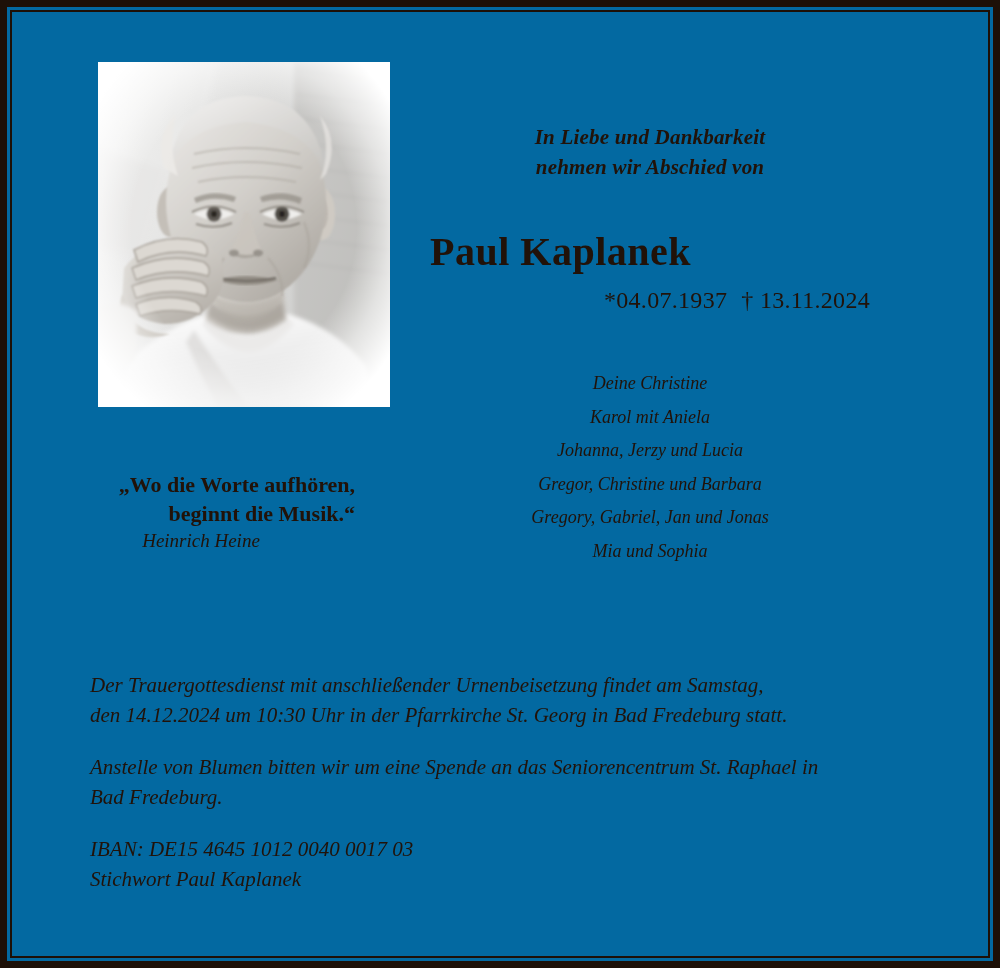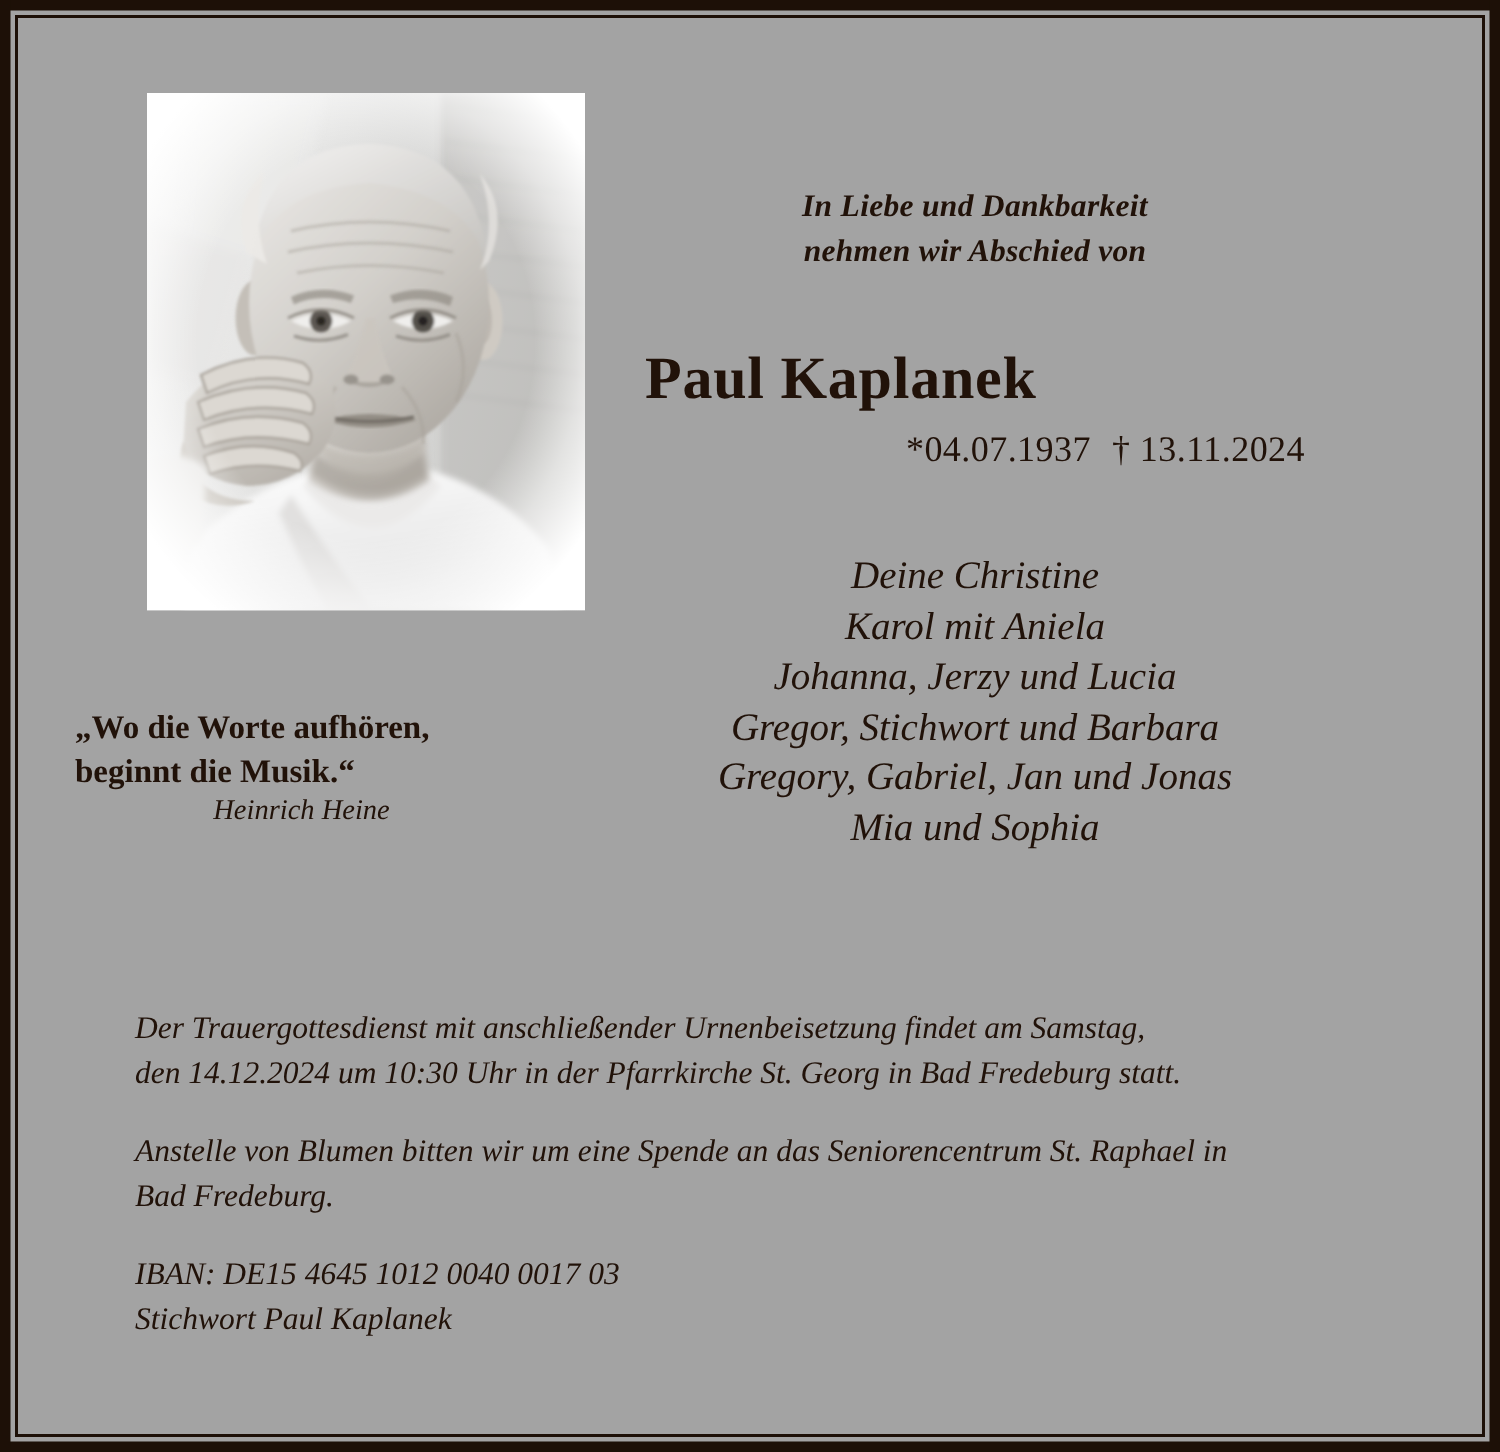--- a/index.html
+++ b/index.html
@@ -14,21 +14,21 @@
     color: #211209;
     overflow: hidden;
   }
 
   
   #notice {
     position: relative;
     width: 1000px;
     height: 968px;
     box-sizing: border-box;
-    background: #a3a3a3;
+    background: #0369a1;
   }
   .frame-band {
     position: absolute;
     background: #1d1007;
     pointer-events: none;
   }
   .band-top    { left: 0;  top: 0;    width: 1000px; height: 7px; }
   .band-bottom { left: 0;  bottom: 0; width: 1000px; height: 7px; }
   .band-left   { left: 0;  top: 0;    width: 7px;    height: 968px; }
   .band-right  { right: 0; top: 0;    width: 7px;    height: 968px; }
@@ -98,32 +98,32 @@
   .dates .gap { display: inline-block; width: 14px; }
 
   
   .family {
     position: absolute;
     left: 420px;
     top: 367px;
     width: 460px;
     text-align: center;
     font-style: italic;
-    font-size: 26px;
+    font-size: 18px;
     line-height: 33.5px;
   }
   .family div { white-space: nowrap; }
 
   
   .quote-block {
     position: absolute;
     left: 50px;
     top: 470px;
     width: 305px;
-    text-align: left;
+    text-align: right;
     font-weight: bold;
     font-size: 22px;
     line-height: 29px;
   }
   .quote-attrib {
     position: absolute;
     left: 50px;
     top: 528px;
     width: 302px;
     text-align: center;
@@ -323,21 +323,21 @@
     <div class="deceased-name">Paul Kaplanek</div>
 
     <div class="dates">
       <span>*</span><span>04.07.1937</span><span class="gap"></span><span>†</span>&nbsp;<span>13.11.2024</span>
     </div>
 
     <div class="family">
       <div>Deine Christine</div>
       <div>Karol mit Aniela</div>
       <div>Johanna, Jerzy und Lucia</div>
-      <div>Gregor, Stichwort und Barbara</div>
+      <div>Gregor, Christine und Barbara</div>
       <div>Gregory, Gabriel, Jan und Jonas</div>
       <div>Mia und Sophia</div>
     </div>
 
     <div class="quote-block">
       <div>„Wo die Worte aufhören,</div>
       <div>beginnt die Musik.“</div>
     </div>
     <div class="quote-attrib">Heinrich Heine</div>
 

